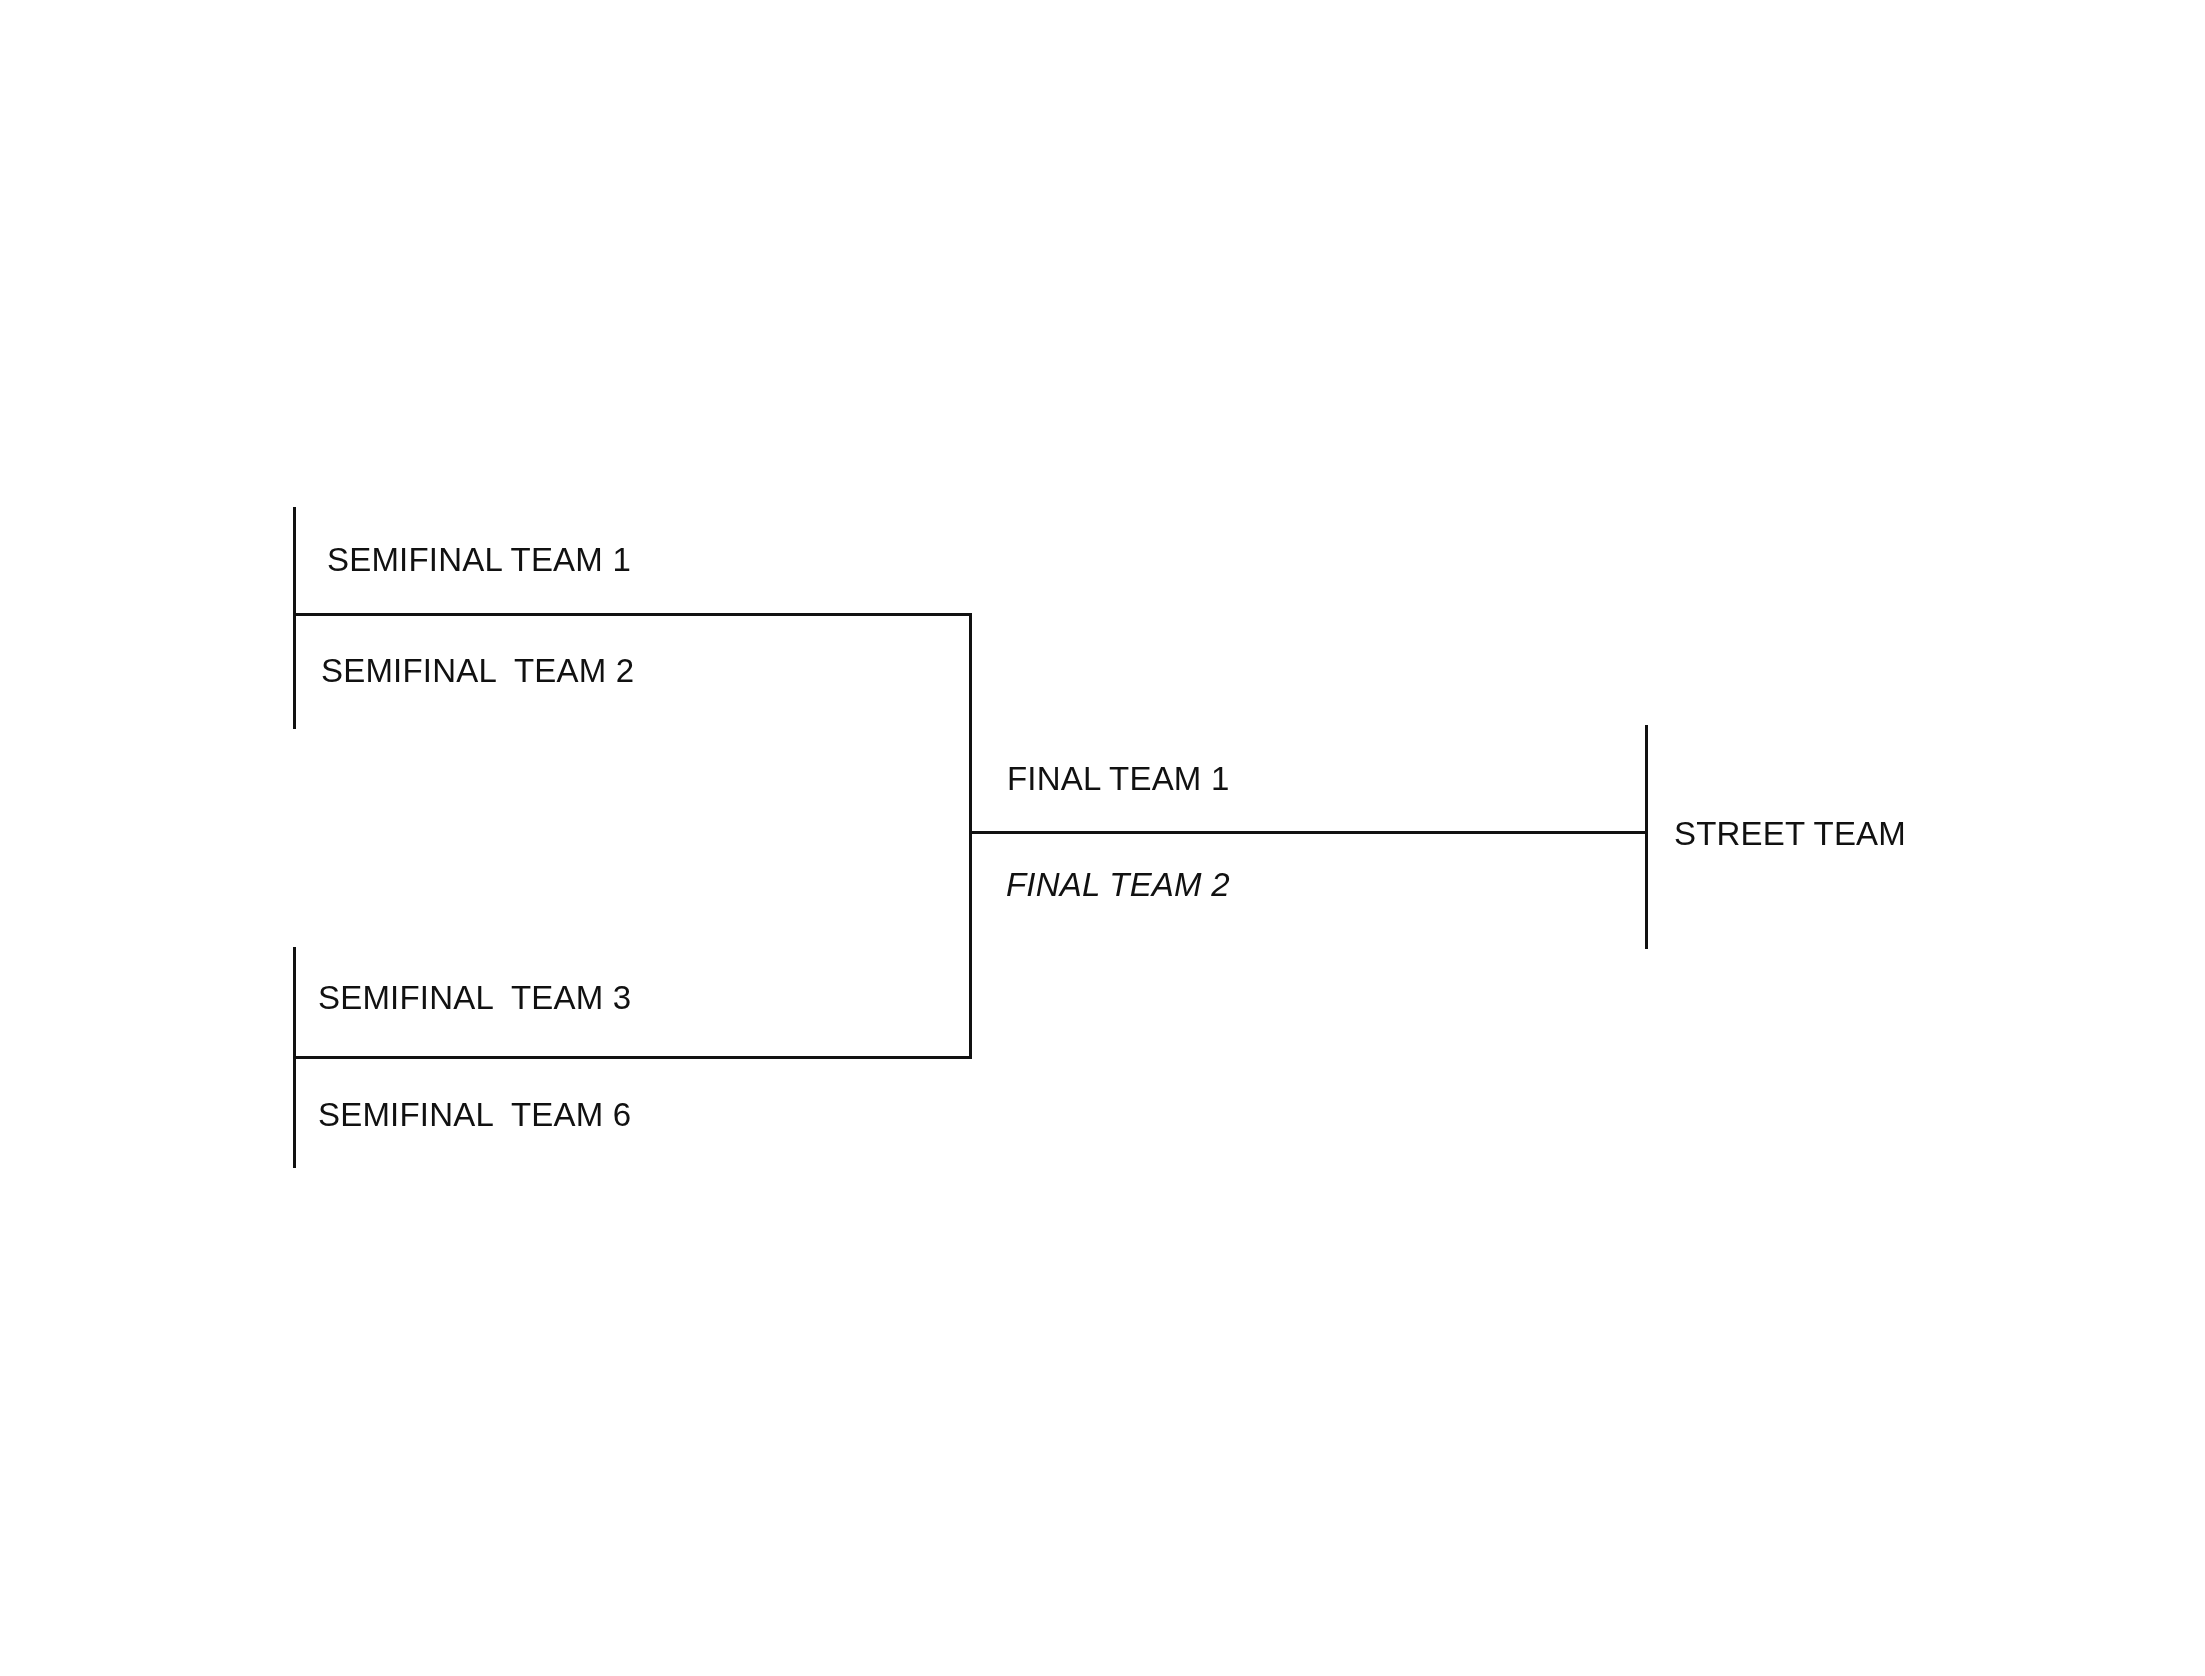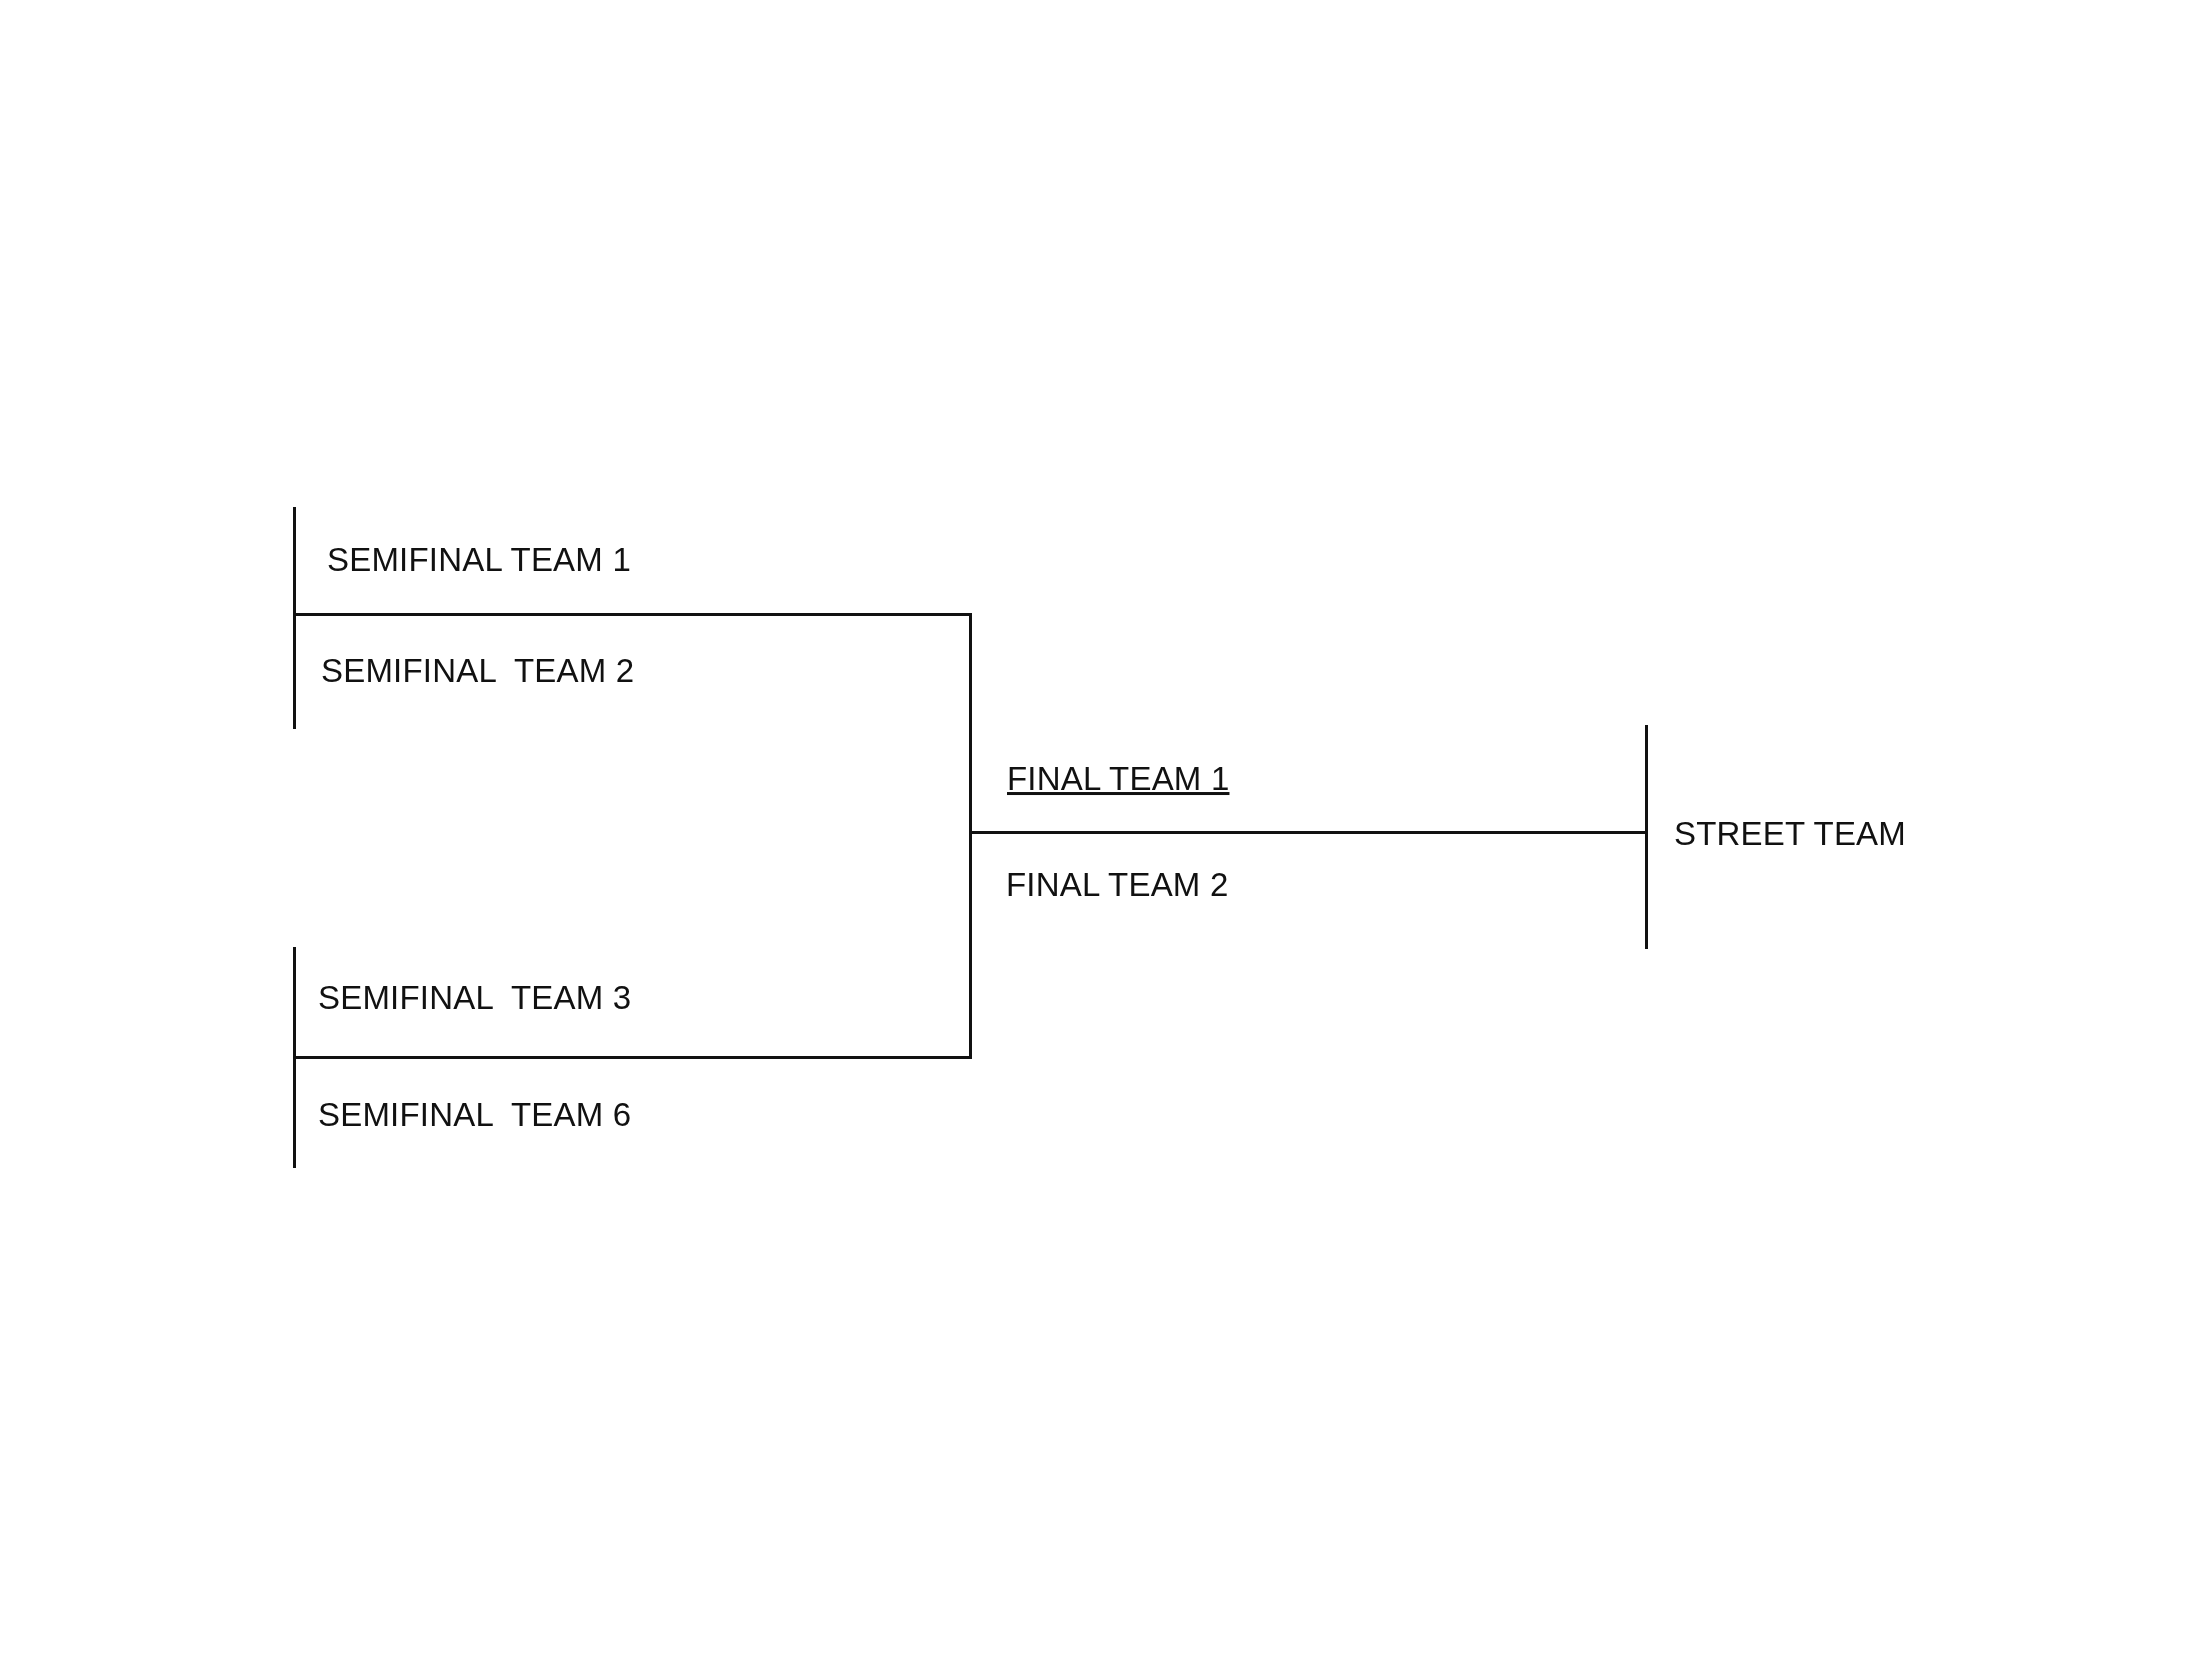--- a/index.html
+++ b/index.html
@@ -53,22 +53,22 @@
   .l-final-h       { left: 969px; top: 831px;  width: 678px;  }
 
   
   .l-winner-v      { left: 1645px; top: 725px;  height: 224px; }
 
   
   .t-semi-1  { left: 327px;  top: 560px;  }
   .t-semi-2  { left: 321px;  top: 671px; text-align: right;  }
   .t-semi-3  { left: 318px;  top: 998px; }
   .t-semi-4  { left: 318px;  top: 1115px; }
-  .t-final-1 { left: 1007px; top: 779px; text-decoration: underline;  }
-  .t-final-2 { left: 1006px; top: 885px; }
+  .t-final-1 { left: 1007px; top: 779px;  }
+  .t-final-2 { left: 1006px; top: 885px; font-style: italic; }
   .t-winner  { left: 1674px; top: 834px;  }
 </style>
 </head>
 <body>
 
 <div class="bracket">
 
   <div class="line vline l-semi-top-v"></div>
   <div class="line hline l-semi-top-h"></div>
 

